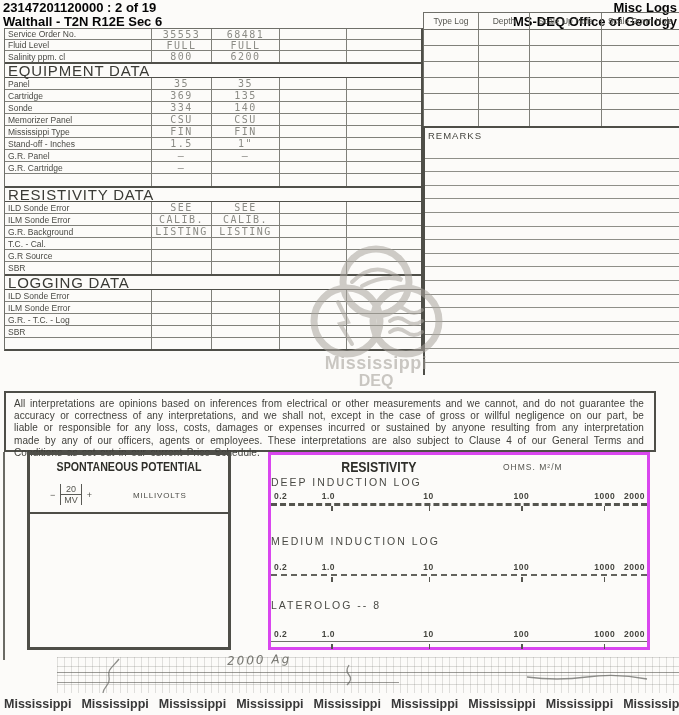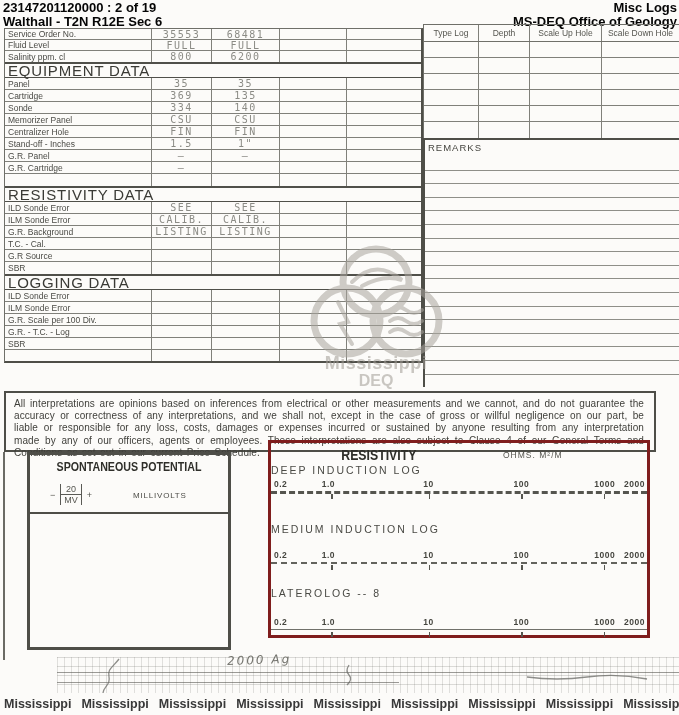--- a/index.html
+++ b/index.html
@@ -14,21 +14,21 @@
   .row{display:flex;border-bottom:1px solid #80807a;box-sizing:border-box}
   .row:last-child{border-bottom:none}
   .rh12{height:11.1px}.rh13{height:12px}
   .lbl{width:147px;border-right:1px solid #80807a;display:flex;align-items:center;padding-left:3px;font-size:8.5px;color:#4a4a45;box-sizing:border-box;white-space:nowrap}
   .val{display:flex;align-items:center;justify-content:center;font-family:"DejaVu Sans Mono",monospace;font-size:10px;letter-spacing:1.5px;color:#8b8b85;box-sizing:border-box}
   .c1{width:60px;border-right:1px solid #80807a}
   .c2{width:68px;border-right:1px solid #80807a}
   .c3{width:67px;border-right:1px solid #80807a}
   .c4{flex:1}
   
-  .form-right{position:absolute;left:423px;top:24px;width:256px;box-sizing:border-box}
+  .form-right{position:absolute;left:423px;top:12px;width:256px;box-sizing:border-box}
   .runs{border-left:1px solid #6f6f69;border-top:1.5px solid #6f6f69}
   .runs .row{height:16px}
   .runs .hrow{height:16.5px;border-bottom:1px solid #70706a}
   .hcell{display:flex;align-items:center;justify-content:center;font-size:8.5px;color:#55554f;border-right:1px solid #80807a;box-sizing:border-box;white-space:nowrap}
   .k1{width:55px}.k2{width:51px}.k3{width:72px}.k4{flex:1;border-right:none}
   .remarks{position:relative;height:249px;border-top:2.5px solid #4e4e48;border-left:2.5px solid #4e4e48;box-sizing:border-box}
   .remarks-title{position:absolute;left:3px;top:2px;font-size:9.5px;letter-spacing:1px;color:#45453f}
   .rules{position:absolute;left:0;right:0;top:17px;bottom:0;background:repeating-linear-gradient(to bottom,transparent 0 12.6px,#8f8f89 12.6px 13.6px)}
   
   .wm{position:absolute;left:296px;top:244px;width:160px;height:150px;opacity:.55;z-index:5;pointer-events:none;text-align:center}
@@ -40,21 +40,21 @@
   
   .left-rail{position:absolute;left:3px;top:452px;width:1.5px;height:208px;background:#6b6b65}
   .sp-box{position:absolute;left:27px;top:452px;width:204px;height:198px;border:3px solid #4e4e48;box-sizing:border-box}
   .sp-head{position:relative;height:53px;border-bottom:2.5px solid #4e4e48}
   .sp-title{text-align:center;margin-top:4px;font-size:13px;font-weight:700;color:#2f2f2a;transform:scaleX(.82);white-space:nowrap}
   .sp-scale{position:absolute;left:20px;top:25px;display:flex;align-items:center;font-size:9px;color:#55554f}
   .frac{border-left:1.5px solid #5a5a55;border-right:1.5px solid #5a5a55;margin:0 5px;text-align:center;line-height:10px}
   .frac .ftop{border-bottom:1px solid #5a5a55;padding:0 3px}
   .frac .fbot{padding:0 3px}
   .sp-units{position:absolute;left:103px;top:32px;font-size:8px;letter-spacing:.8px;color:#4c4c47}
-  .res-box{position:absolute;left:268px;top:440px;width:382px;height:198px;border:3px solid #7f1d1d;box-sizing:border-box}
+  .res-box{position:absolute;left:268px;top:452px;width:382px;height:198px;border:3px solid #d946ef;box-sizing:border-box}
   .res-inner{position:relative;width:100%;height:100%}
   .res-title{position:absolute;left:62px;top:3px;font-size:15px;font-weight:700;color:#2f2f2a;transform:scaleX(.82);white-space:nowrap}
   .res-units{position:absolute;left:232px;top:7px;font-size:8.5px;letter-spacing:1px;color:#55554f}
   .trk{position:absolute;left:0;width:100%;text-align:left;font-size:10.5px;letter-spacing:2px;color:#4a4a45;white-space:nowrap}
   .trk.t-deep{top:21px}.trk.t-med{top:80px}.trk.t-lat{top:144px}
   .scale{position:absolute;left:0;right:0;height:22px}
   .scale.s1{top:33px}.scale.s2{top:104px}.scale.s3{top:171px}
   .tickline{position:absolute;left:0;right:0;top:15px;border-top:3px dashed #55554f}
   .scale.s2 .tickline{border-top:2px dashed #63635d}
   .scale.s3 .tickline{border-top:1.5px solid #70706a}
@@ -131,21 +131,21 @@
         <div class="val c4"></div>
       </div>
     <div class="row rh13">
         <div class="lbl">Memorizer Panel</div>
         <div class="val c1">CSU</div>
         <div class="val c2">CSU</div>
         <div class="val c3"></div>
         <div class="val c4"></div>
       </div>
     <div class="row rh13">
-        <div class="lbl">Centralizer Hole</div>
+        <div class="lbl">Mississippi Type</div>
         <div class="val c1">FIN</div>
         <div class="val c2">FIN</div>
         <div class="val c3"></div>
         <div class="val c4"></div>
       </div>
     <div class="row rh13">
         <div class="lbl">Stand-off - Inches</div>
         <div class="val c1">1.5</div>
         <div class="val c2">1"</div>
         <div class="val c3"></div>
@@ -224,27 +224,20 @@
     <div class="sec-head">LOGGING DATA</div>
     <div class="row rh13">
         <div class="lbl">ILD Sonde Error</div>
         <div class="val c1"></div>
         <div class="val c2"></div>
         <div class="val c3"></div>
         <div class="val c4"></div>
       </div>
     <div class="row rh13">
         <div class="lbl">ILM Sonde Error</div>
-        <div class="val c1"></div>
-        <div class="val c2"></div>
-        <div class="val c3"></div>
-        <div class="val c4"></div>
-      </div>
-    <div class="row rh13">
-        <div class="lbl">G.R. Scale per 100 Div.</div>
         <div class="val c1"></div>
         <div class="val c2"></div>
         <div class="val c3"></div>
         <div class="val c4"></div>
       </div>
     <div class="row rh13">
         <div class="lbl">G.R. - T.C. - Log</div>
         <div class="val c1"></div>
         <div class="val c2"></div>
         <div class="val c3"></div>

